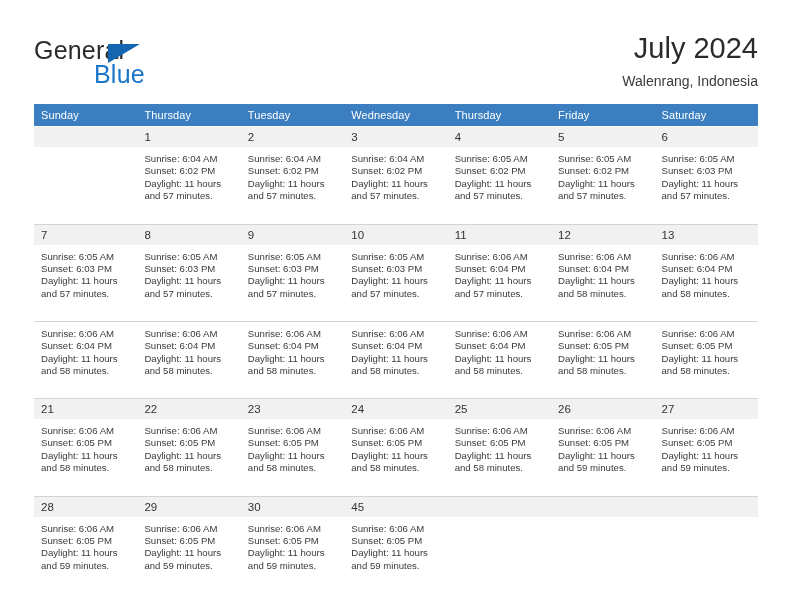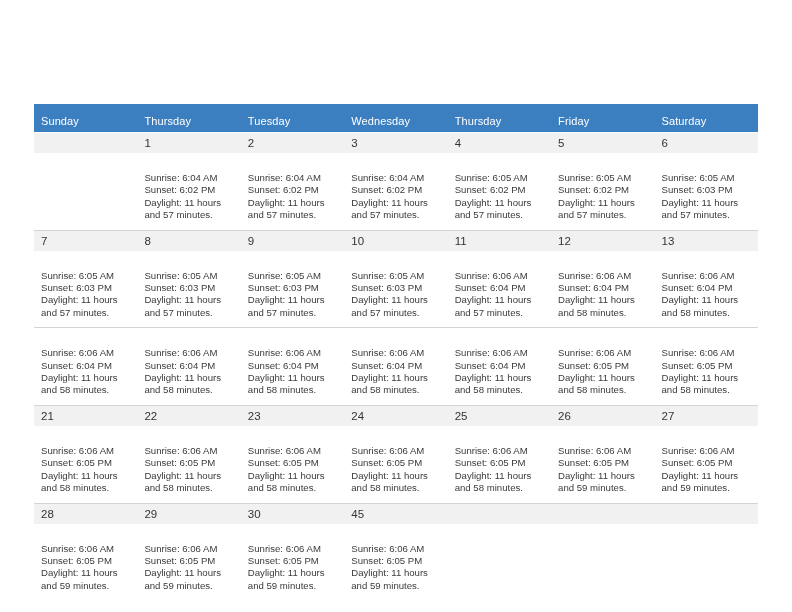--- a/index.html
+++ b/index.html
@@ -95,40 +95,40 @@
     border-collapse: collapse;
     table-layout: fixed;
     width: 724px;
   }
   table.cal th {
     background: #3c7fc1;
     color: #ffffff;
     font-size: 11px;
     font-weight: normal;
     text-align: left;
-    padding: 11px 0 5px 7px;
+    padding: 5px 0 5px 7px;
     height: 11px;
     width: 103.4px;
     box-sizing: border-box;
     letter-spacing: 0.1px;
   }
   tr.daterow td {
     background: #f1f1f1;
     font-size: 11.5px;
     color: #333333;
     padding: 4px 0 3px 7px;
     height: 13px;
     vertical-align: top;
     border-top: 1px solid #ffffff;
   }
   tr.inforow td {
     background: #ffffff;
     font-size: 9.6px;
     color: #3a3a3a;
-    padding: 19px 5px 8px 7px;
+    padding: 6px 5px 8px 7px;
     vertical-align: top;
     line-height: 12.4px;
     height: 77px;
     box-sizing: border-box;
   }
   tr.inforow.sep td {
     border-bottom: 1px solid #d4d4d4;
   }
   td.empty {
     background: #f1f1f1;
@@ -139,20 +139,34 @@
   .info-line {
     display: block;
     white-space: nowrap;
   }
 </style>
 </head>
 <body>
 
 <div class="page">
 
+  <div class="top">
+
+    <div class="logo">
+      <span class="logo-general">General</span>
+      <span class="logo-tri"></span>
+      <span class="logo-blue">Blue</span>
+    </div>
+
+    <div class="titlewrap">
+      <div class="cal-title">July 2024</div>
+      <div class="cal-sub">Walenrang, Indonesia</div>
+    </div>
+
+  </div>
 
   <div class="calendar">
     <table class="cal">
       <thead>
         <tr>
           <th>Sunday</th>
           <th>Thursday</th>
           <th>Tuesday</th>
           <th>Wednesday</th>
           <th>Thursday</th>

